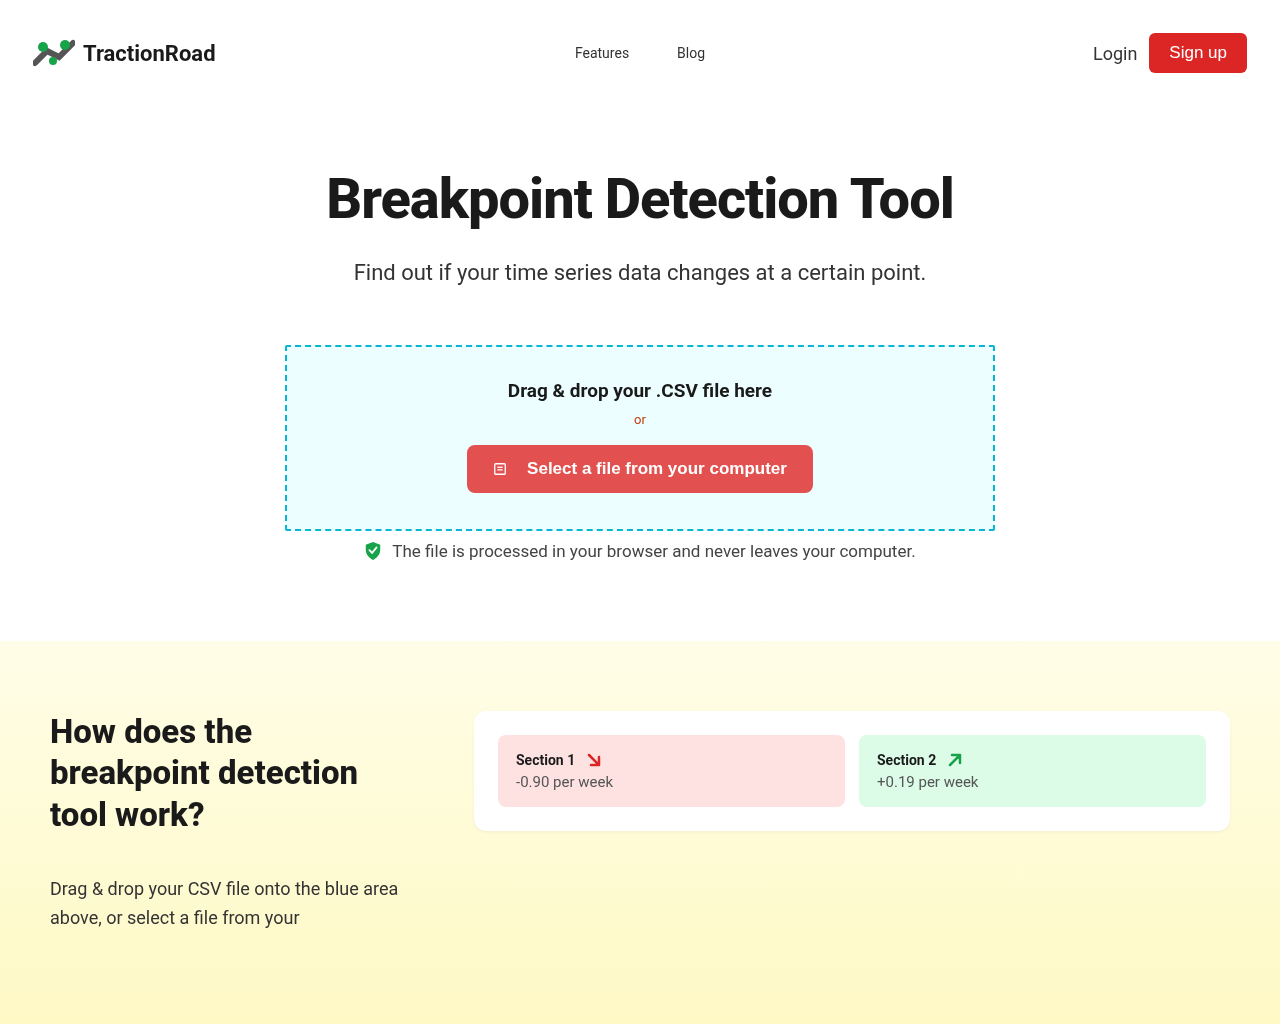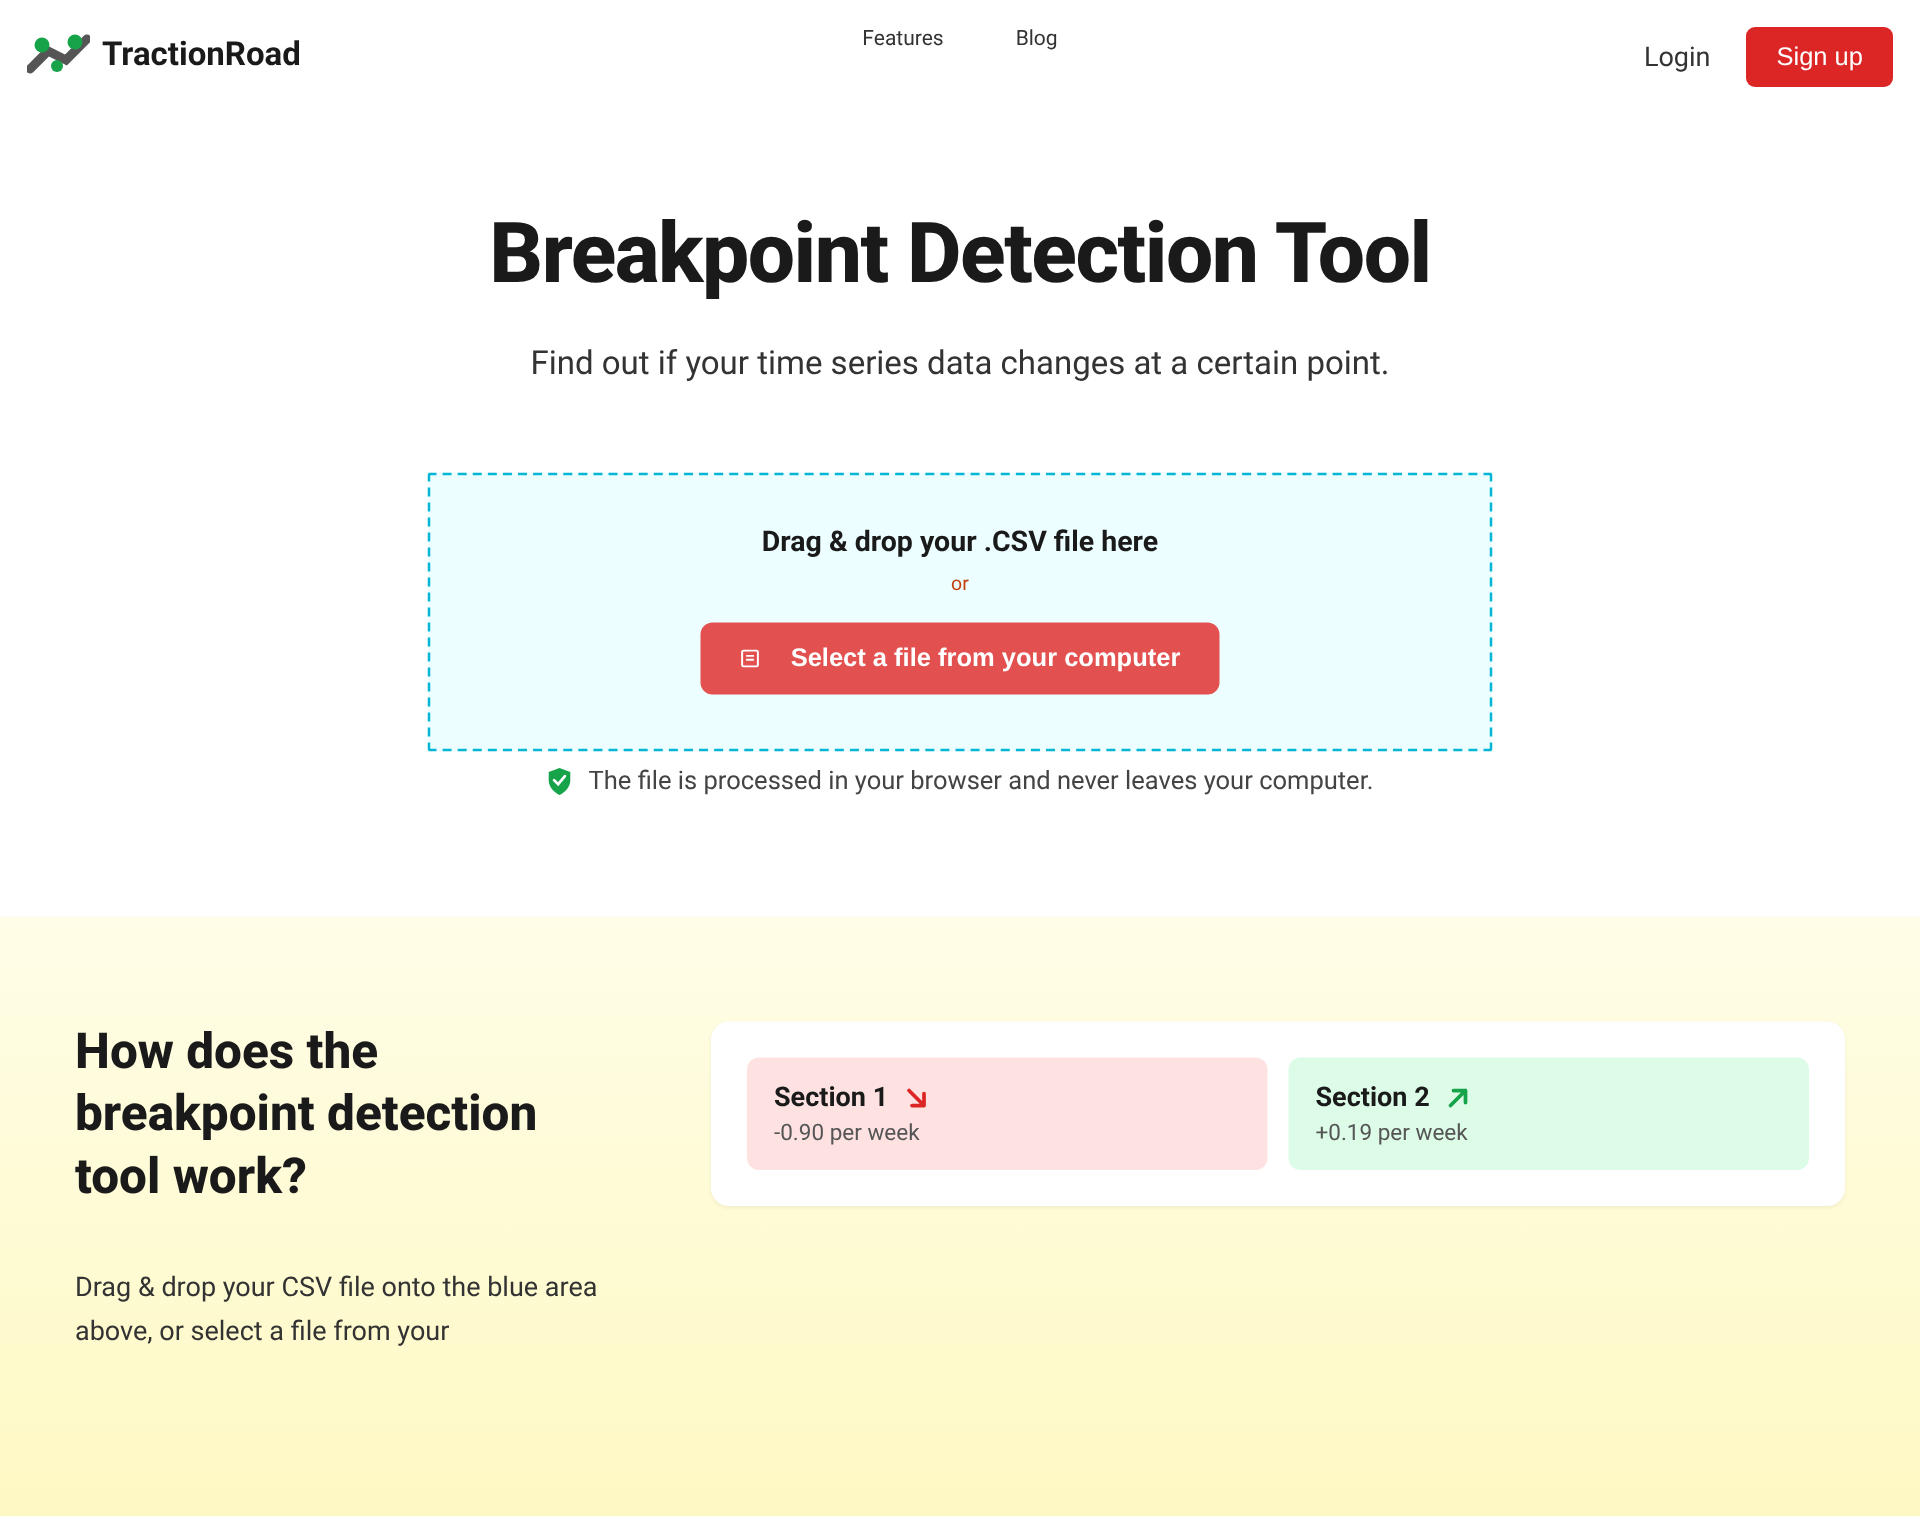--- a/index.html
+++ b/index.html
@@ -9,22 +9,22 @@
     }
     
     body {
       font-family: -apple-system, BlinkMacSystemFont, 'Segoe UI', Roboto, Helvetica, Arial, sans-serif;
       color: #1a1a1a;
       background: #fff;
     }
     
     .header {
       display: flex;
-      align-items: flex-start;
-      padding: 18px;
+      align-items: center;
+      padding: 33px;
       gap: 24px;
     }
     
     .logo {
       display: flex;
       align-items: center;
       gap: 8px;
       font-size: 22px;
       font-weight: 700;
     }
@@ -49,21 +49,21 @@
       font-size: 14px;
       color: #333;
       cursor: pointer;
       text-decoration: none;
     }
     
     .header-right {
       margin-left: auto;
       display: flex;
       align-items: center;
-      gap: 24px;
+      gap: 12px;
     }
     
     .login-link {
       font-size: 18px;
       color: #333;
       cursor: pointer;
     }
     
     .signup-btn {
       background: #dc2626;
@@ -205,21 +205,21 @@
     
     .card-gray {
       background: #f3f4f6;
     }
     
     .card-green {
       background: #dcfce7;
     }
     
     .card-title {
-      font-size: 18px;
+      font-size: 14px;
       font-weight: 700;
       display: flex;
       align-items: center;
       gap: 10px;
       margin-bottom: 4px;
     }
     
     .card-subtitle {
       font-size: 15px;
       color: #555;

